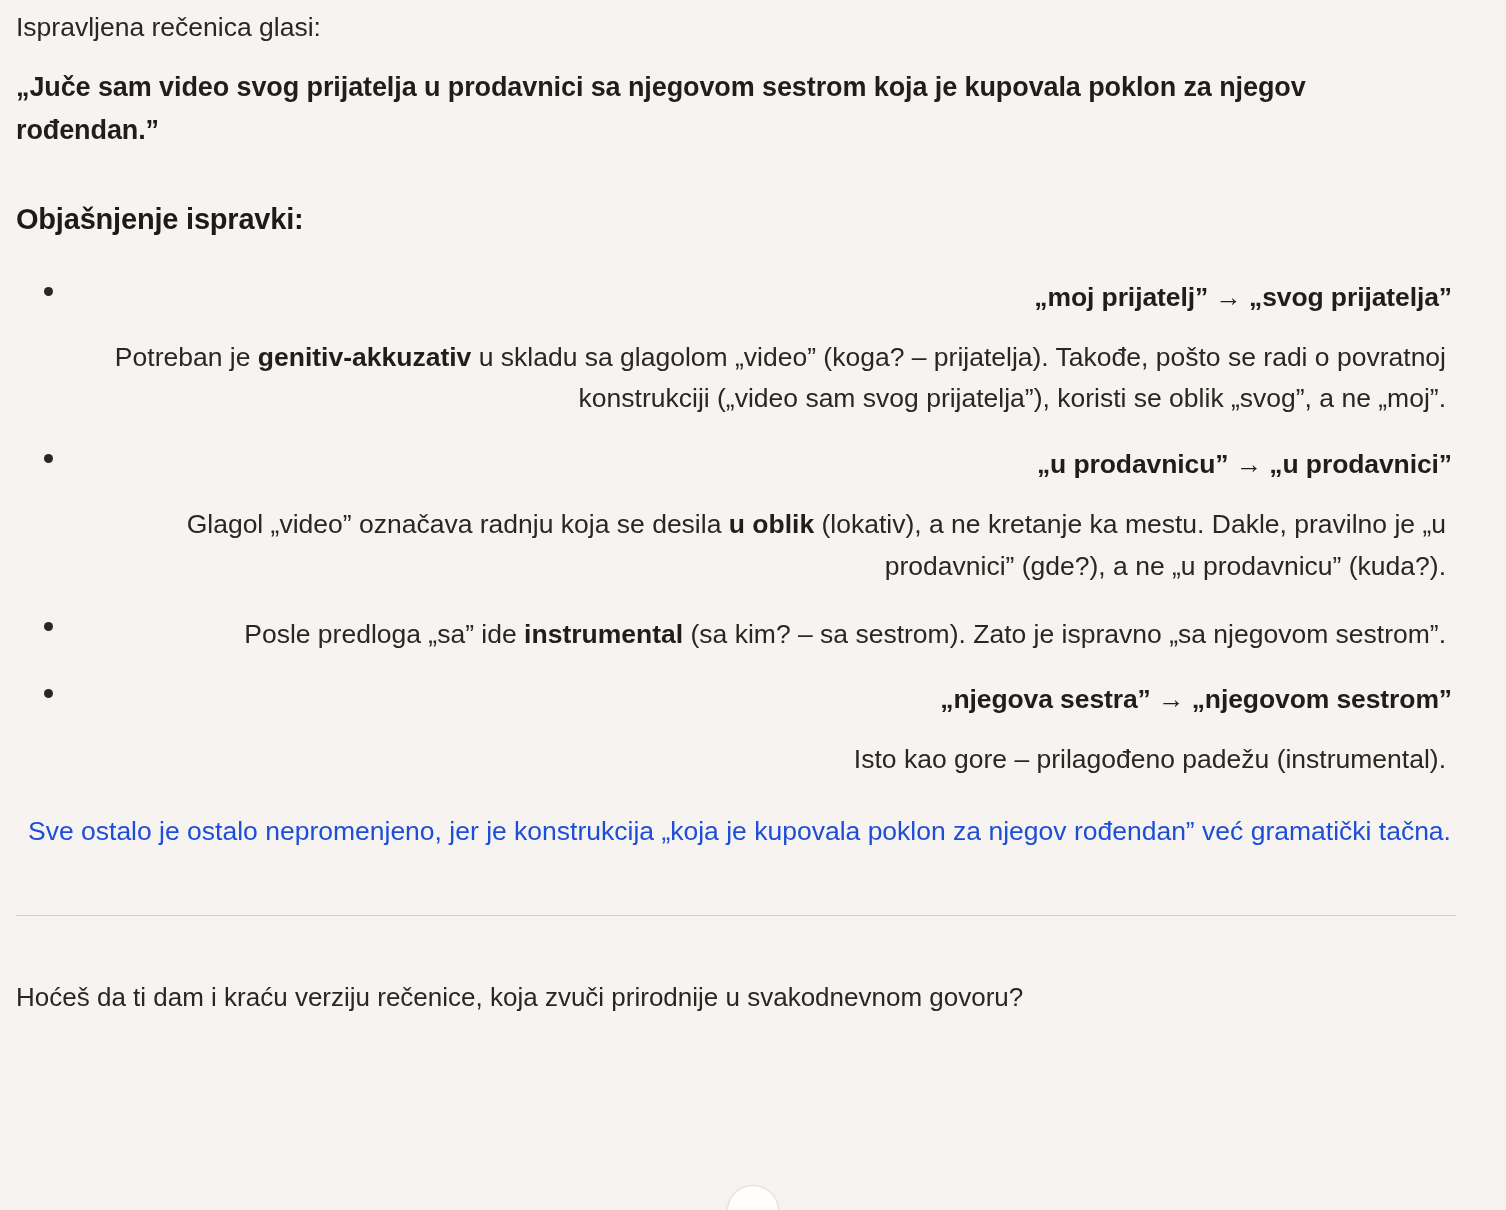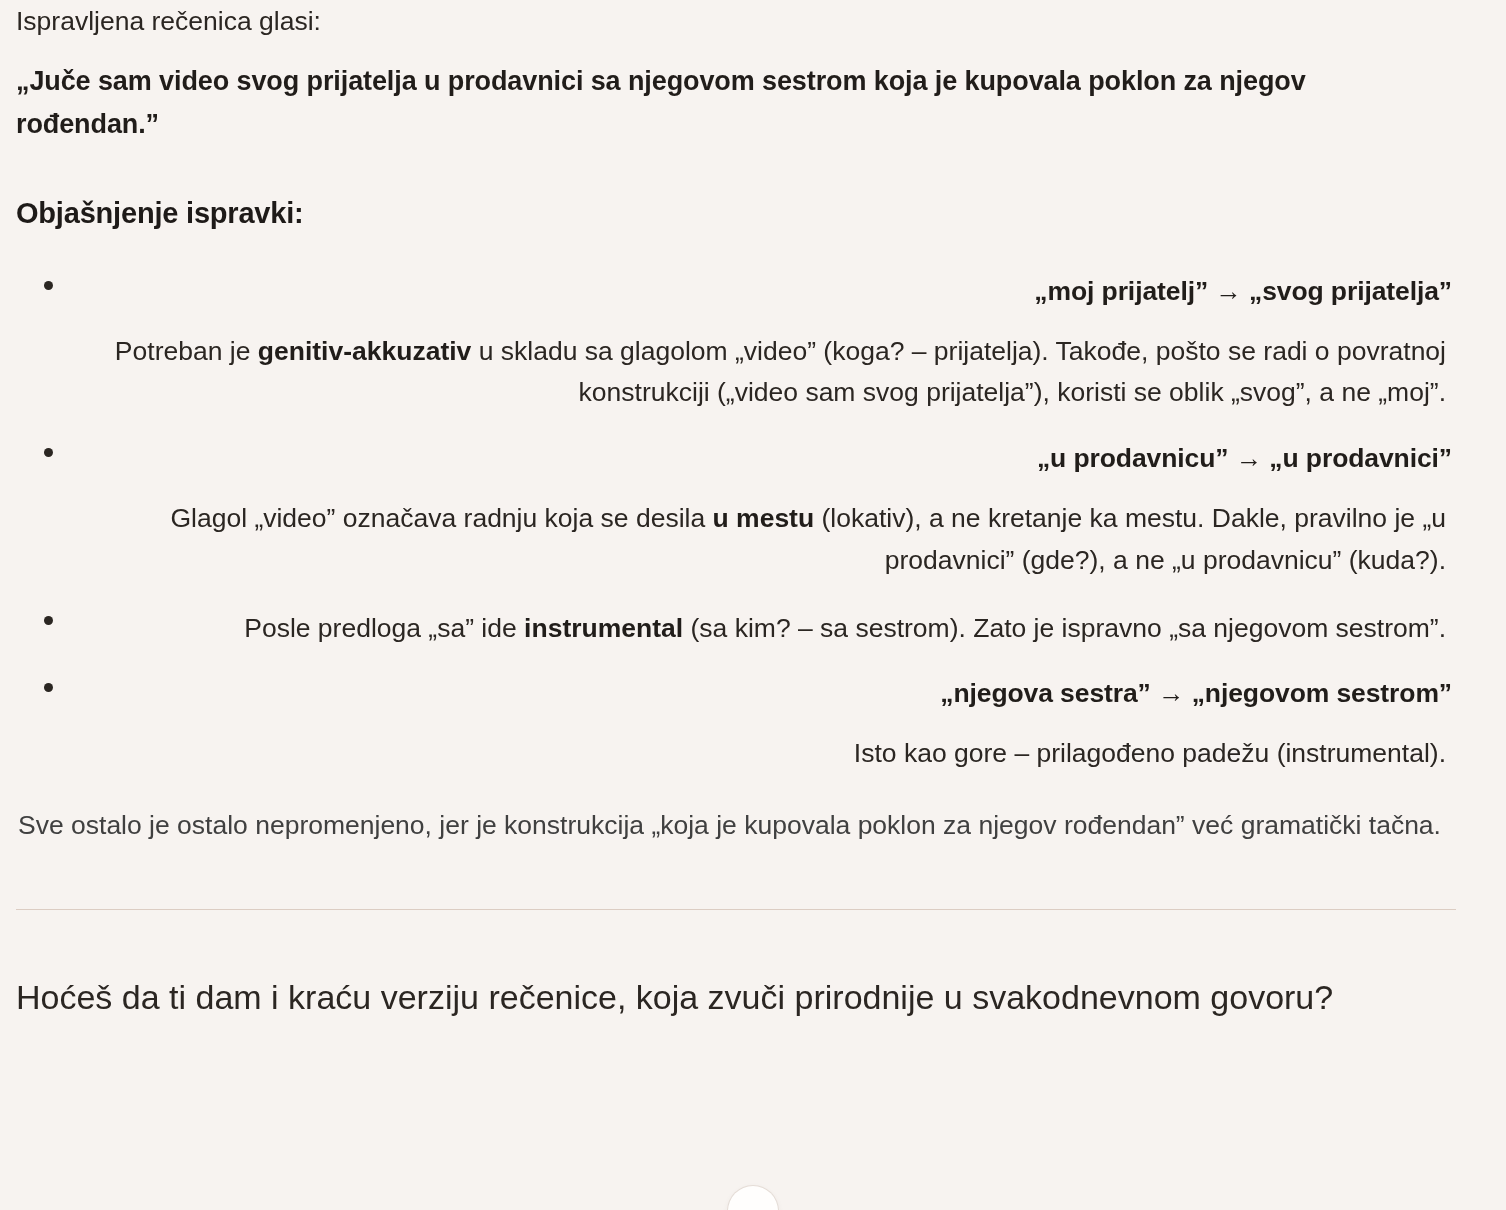--- a/index.html
+++ b/index.html
@@ -15,21 +15,21 @@
     font-family: "Liberation Sans", sans-serif;
     color: #262220;
     overflow: hidden;
     position: relative;
   }
 
   .page {
     position: relative;
     width: 1506px;
     height: 1210px;
-    padding: 2px 54px 0 16px;
+    padding: 8px 54px 0 16px;
   }
 
   .lead {
     font-size: 26.5px;
     line-height: 1.5;
     color: #2B2622;
     margin: 0 0 18px 0;
   }
 
   .corrected-sentence {
@@ -90,37 +90,37 @@
     line-height: 1.58;
     color: #2B2622;
     max-width: 1356px;
     margin-top: 20px;
   }
   .rule-body b, .rule-title b { font-weight: bold; color: #211D1A; }
 
   .closing {
     font-size: 26.5px;
     line-height: 1.58;
-    color: #404040;
-    margin: 0 0 0 2px;
+    color: #1d4ed8;
+    margin: 0 0 0 12px;
     max-width: 1430px;
   }
 
   
   .divider {
     height: 1px;
     background: #DCCDC3;
     border: 0;
     margin: 62px 0 0 0;
     width: 1440px;
   }
 
   
   .followup {
-    font-size: 34px;
+    font-size: 26px;
     line-height: 1.5;
     color: #2B2622;
     margin: 62px 0 0 0;
   }
 
   
   .scroll-pill {
     position: absolute;
     left: 50%;
     transform: translateX(-50%);
@@ -147,21 +147,21 @@
 
     <li>
       <span class="marker"></span>
       <span class="rule-title">„moj prijatelj” → „svog prijatelja”</span>
       <span class="rule-body"><span>Potreban je </span><b>genitiv-akkuzativ</b><span> u skladu sa glagolom „video” (koga? – prijatelja). Takođe, pošto se radi o povratnoj konstrukciji („video sam svog prijatelja”), koristi se oblik „svog”, a ne „moj”.</span></span>
     </li>
 
     <li>
       <span class="marker"></span>
       <span class="rule-title">„u prodavnicu” → „u prodavnici”</span>
-      <span class="rule-body"><span>Glagol „video” označava radnju koja se desila </span><b>u mestu</b><span> (lokativ), a ne kretanje ka mestu. Dakle, pravilno je „u prodavnici” (gde?), a ne „u prodavnicu” (kuda?).</span></span>
+      <span class="rule-body"><span>Glagol „video” označava radnju koja se desila </span><b>u oblik</b><span> (lokativ), a ne kretanje ka mestu. Dakle, pravilno je „u prodavnici” (gde?), a ne „u prodavnicu” (kuda?).</span></span>
     </li>
 
     <li>
       <span class="marker"></span>
       <span class="rule-body"><span>Posle predloga „sa” ide </span><b>instrumental</b><span> (sa kim? – sa sestrom). Zato je ispravno „sa njegovom sestrom”.</span></span>
     </li>
 
     <li>
       <span class="marker"></span>
       <span class="rule-title">„njegova sestra” → „njegovom sestrom”</span>

